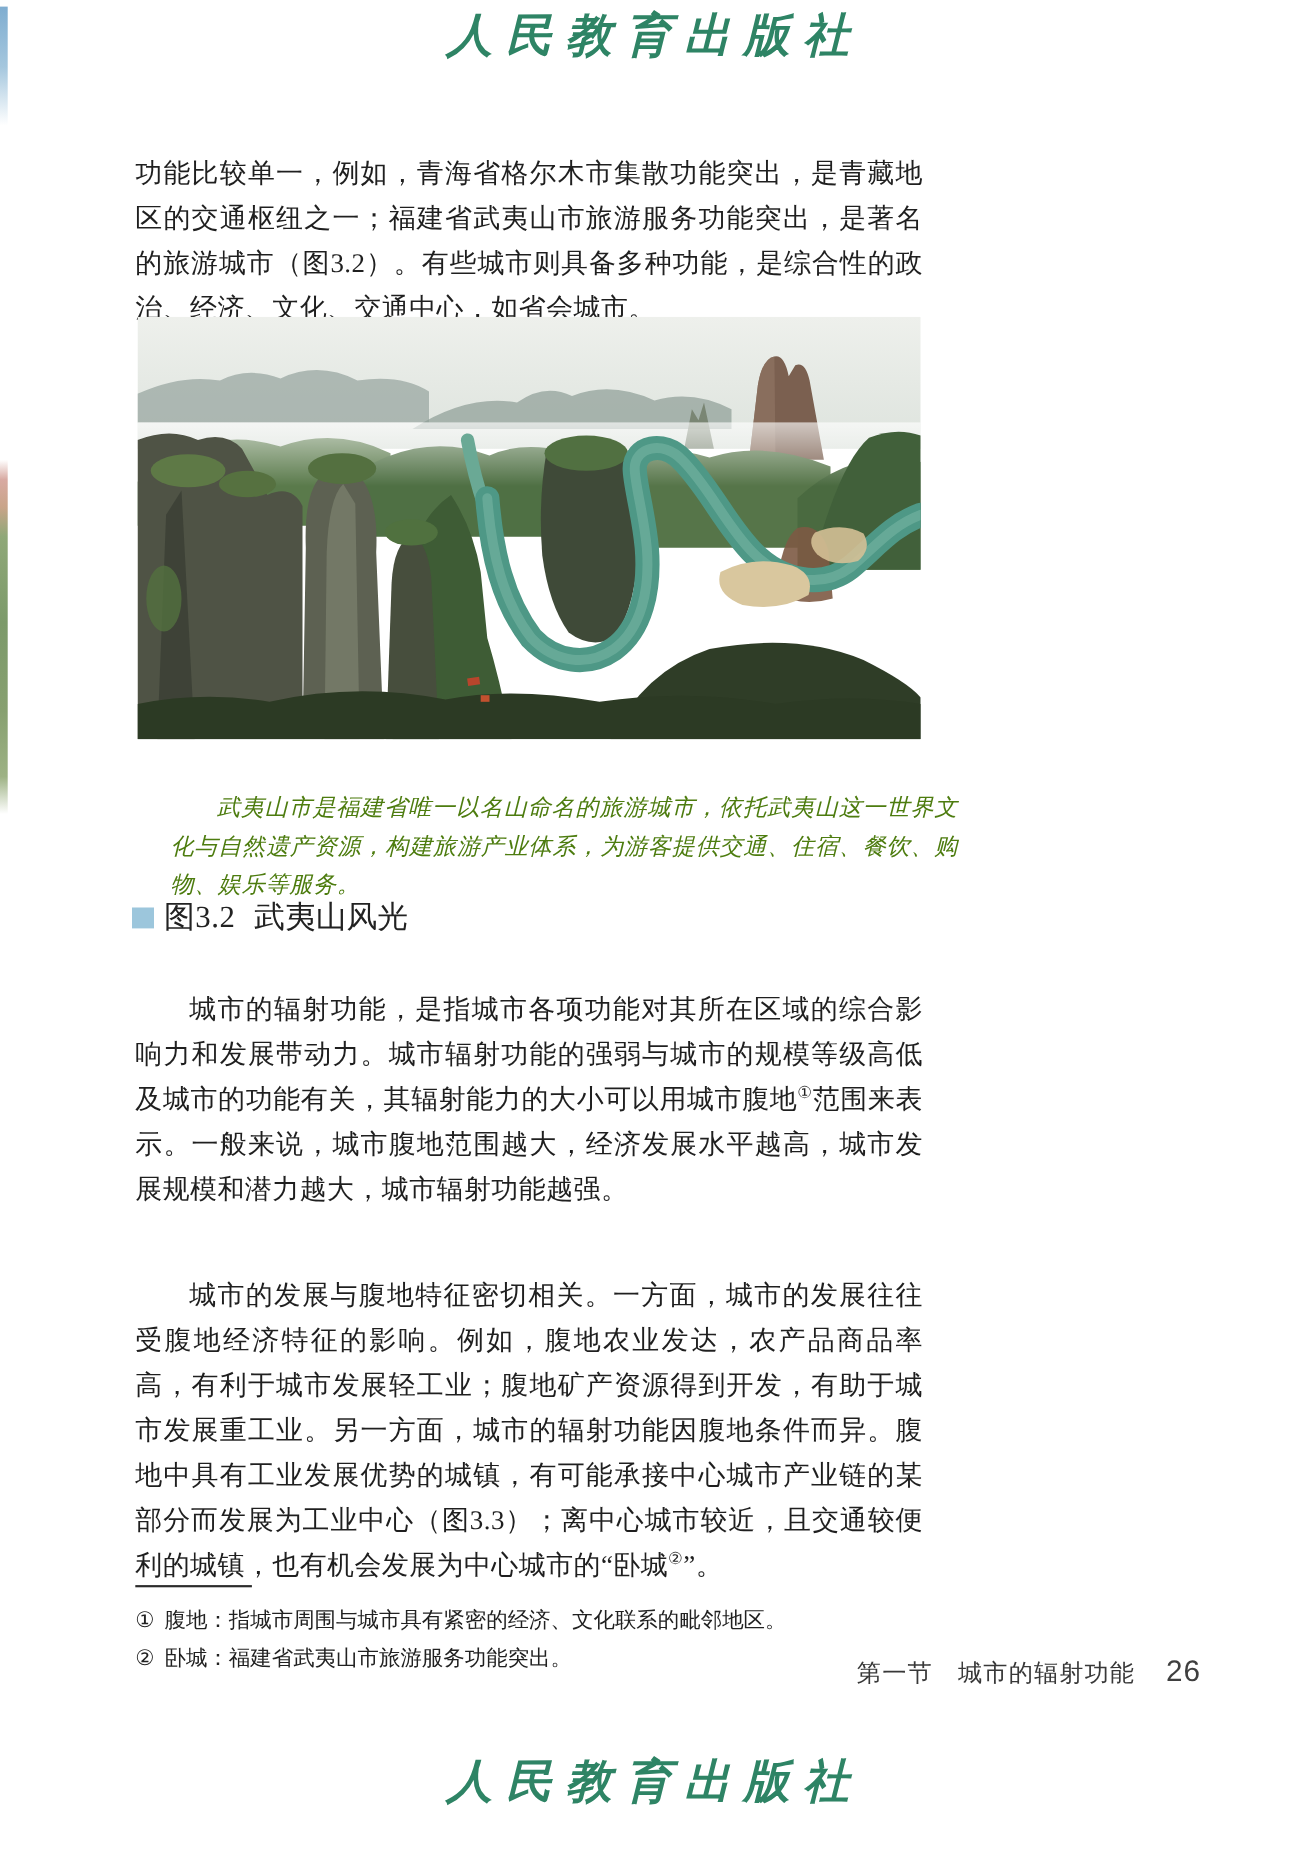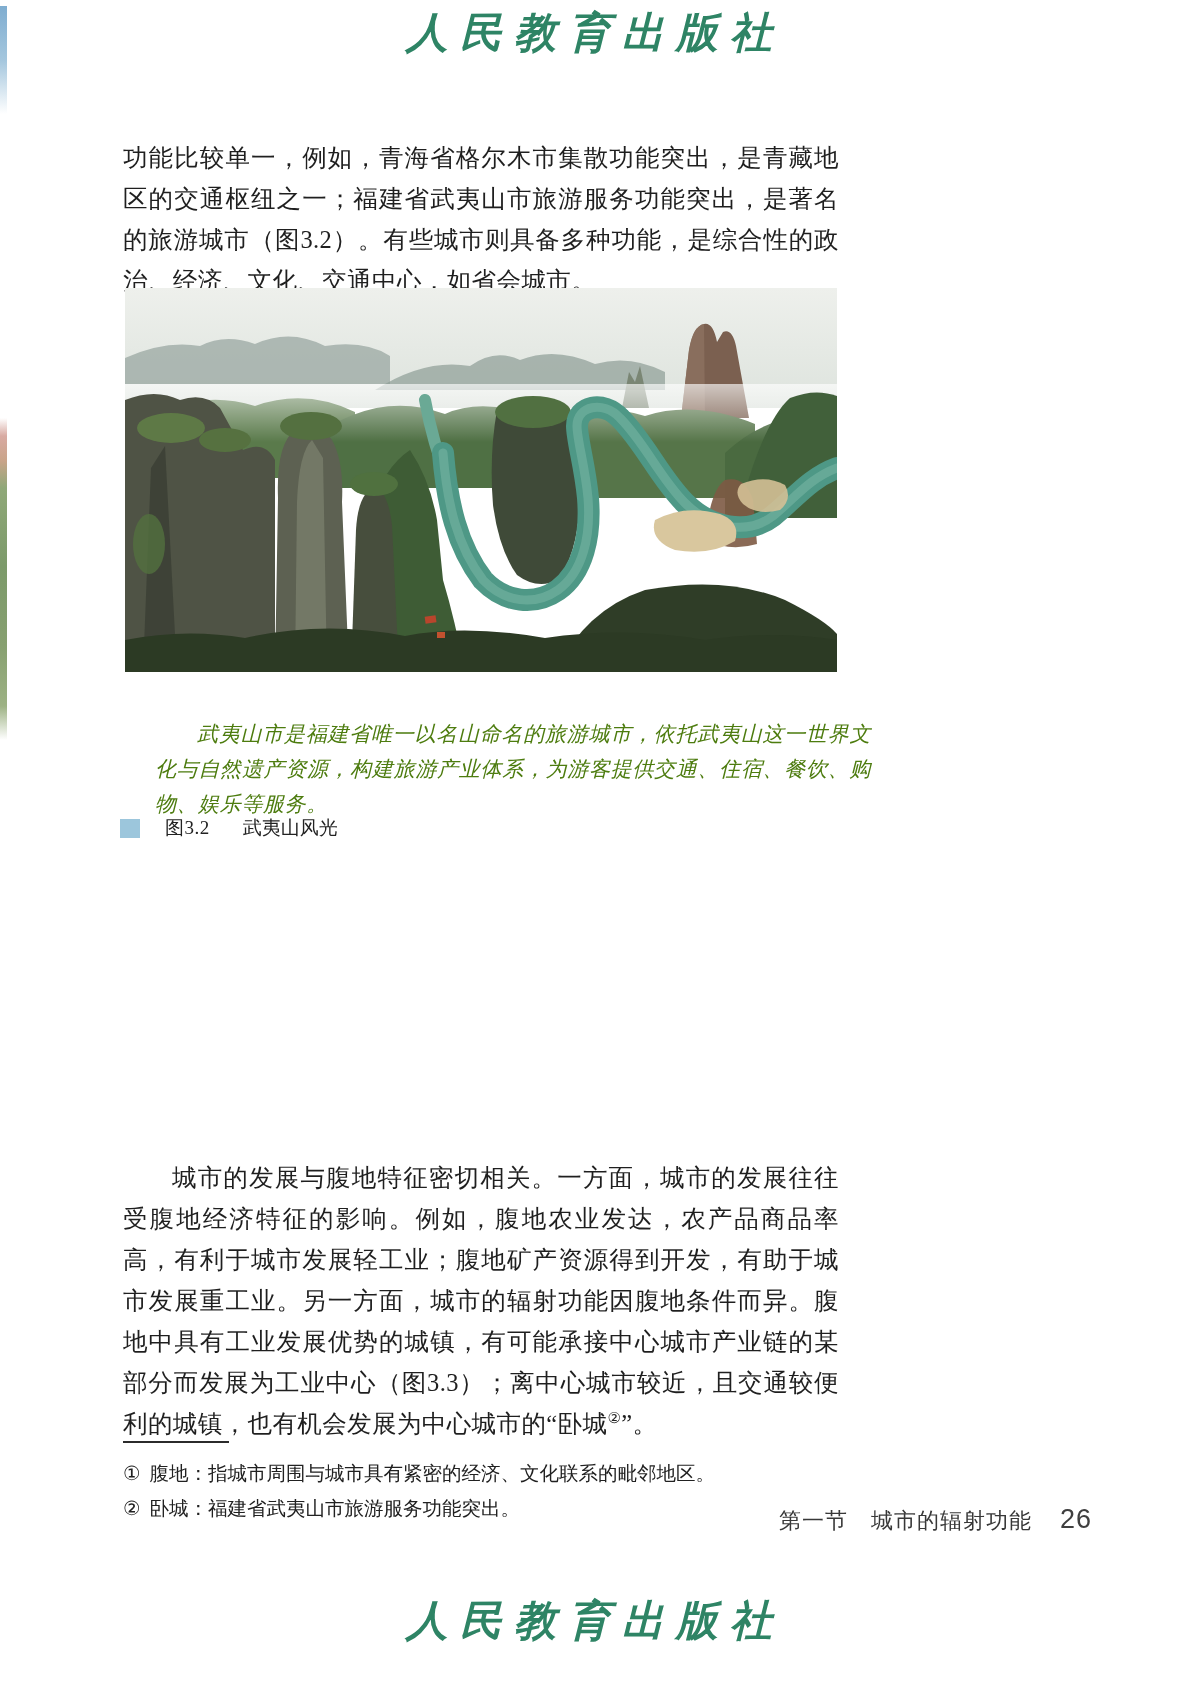--- a/index.html
+++ b/index.html
@@ -38,22 +38,22 @@
   .photo-frame svg { display:block; width:712px; height:384px; }
 
   .caption {
     position:absolute; left:123px; top:696px; width:716px;
     font-size:21px; line-height:35px; text-align:justify; text-indent:2em;
     font-style:italic; color:#4d7c0f; letter-spacing:0.6px;margin-left:32px;
   }
 
   .fig-label {
     position:absolute; left:120px; top:815px;
-    display:flex; align-items:center; gap:25px;
-    font-size:19px; color:#222;
+    display:flex; align-items:center; gap:9px;
+    font-size:28px; color:#222;
   }
   .fig-bullet { width:20px; height:19px; background:#9cc6dc; flex:0 0 auto; }
   .fig-num { letter-spacing:0.5px; }
   .fig-title { margin-left:8px;text-align:right; }
 
   .footnote-rule {
     position:absolute; left:123px; top:1441px; width:106px;
     border-top:2px solid #2b2b2b; height:0;
   }
   .footnotes {
@@ -147,20 +147,21 @@
   </figure>
 
   <p class="caption">武夷山市是福建省唯一以名山命名的旅游城市，依托武夷山这一世界文化与自然遗产资源，构建旅游产业体系，为游客提供交通、住宿、餐饮、购物、娱乐等服务。</p>
 
   <div class="fig-label">
     <span class="fig-bullet"></span>
     <span class="fig-num">图3.2</span>
     <span class="fig-title">武夷山风光</span>
   </div>
 
+  <p class="para indent" style="top:872px;"><span>城市的辐射功能，是指城市各项功能对其所在区域的综合影响力和发展带动力。城市辐射功能的强弱与城市的规模等级高低及城市的功能有关，其辐射能力的大小可以用城市腹地</span><sup>①</sup><span>范围来表示。一般来说，城市腹地范围越大，经济发展水平越高，城市发展规模和潜力越大，城市辐射功能越强。</span></p>
 
   <p class="para indent" style="top:1132px;"><span>城市的发展与腹地特征密切相关。一方面，城市的发展往往受腹地经济特征的影响。例如，腹地农业发达，农产品商品率高，有利于城市发展轻工业；腹地矿产资源得到开发，有助于城市发展重工业。另一方面，城市的辐射功能因腹地条件而异。腹地中具有工业发展优势的城镇，有可能承接中心城市产业链的某部分而发展为工业中心（图3.3）；离中心城市较近，且交通较便利的城镇，也有机会发展为中心城市的“卧城</span><sup>②</sup><span>”。</span></p>
 
   <div class="footnote-rule"></div>
 
   <div class="footnotes">
     <div class="footnote">
       <span class="fn-marker">①</span>
       <span class="fn-text">腹地：指城市周围与城市具有紧密的经济、文化联系的毗邻地区。</span>
     </div>

